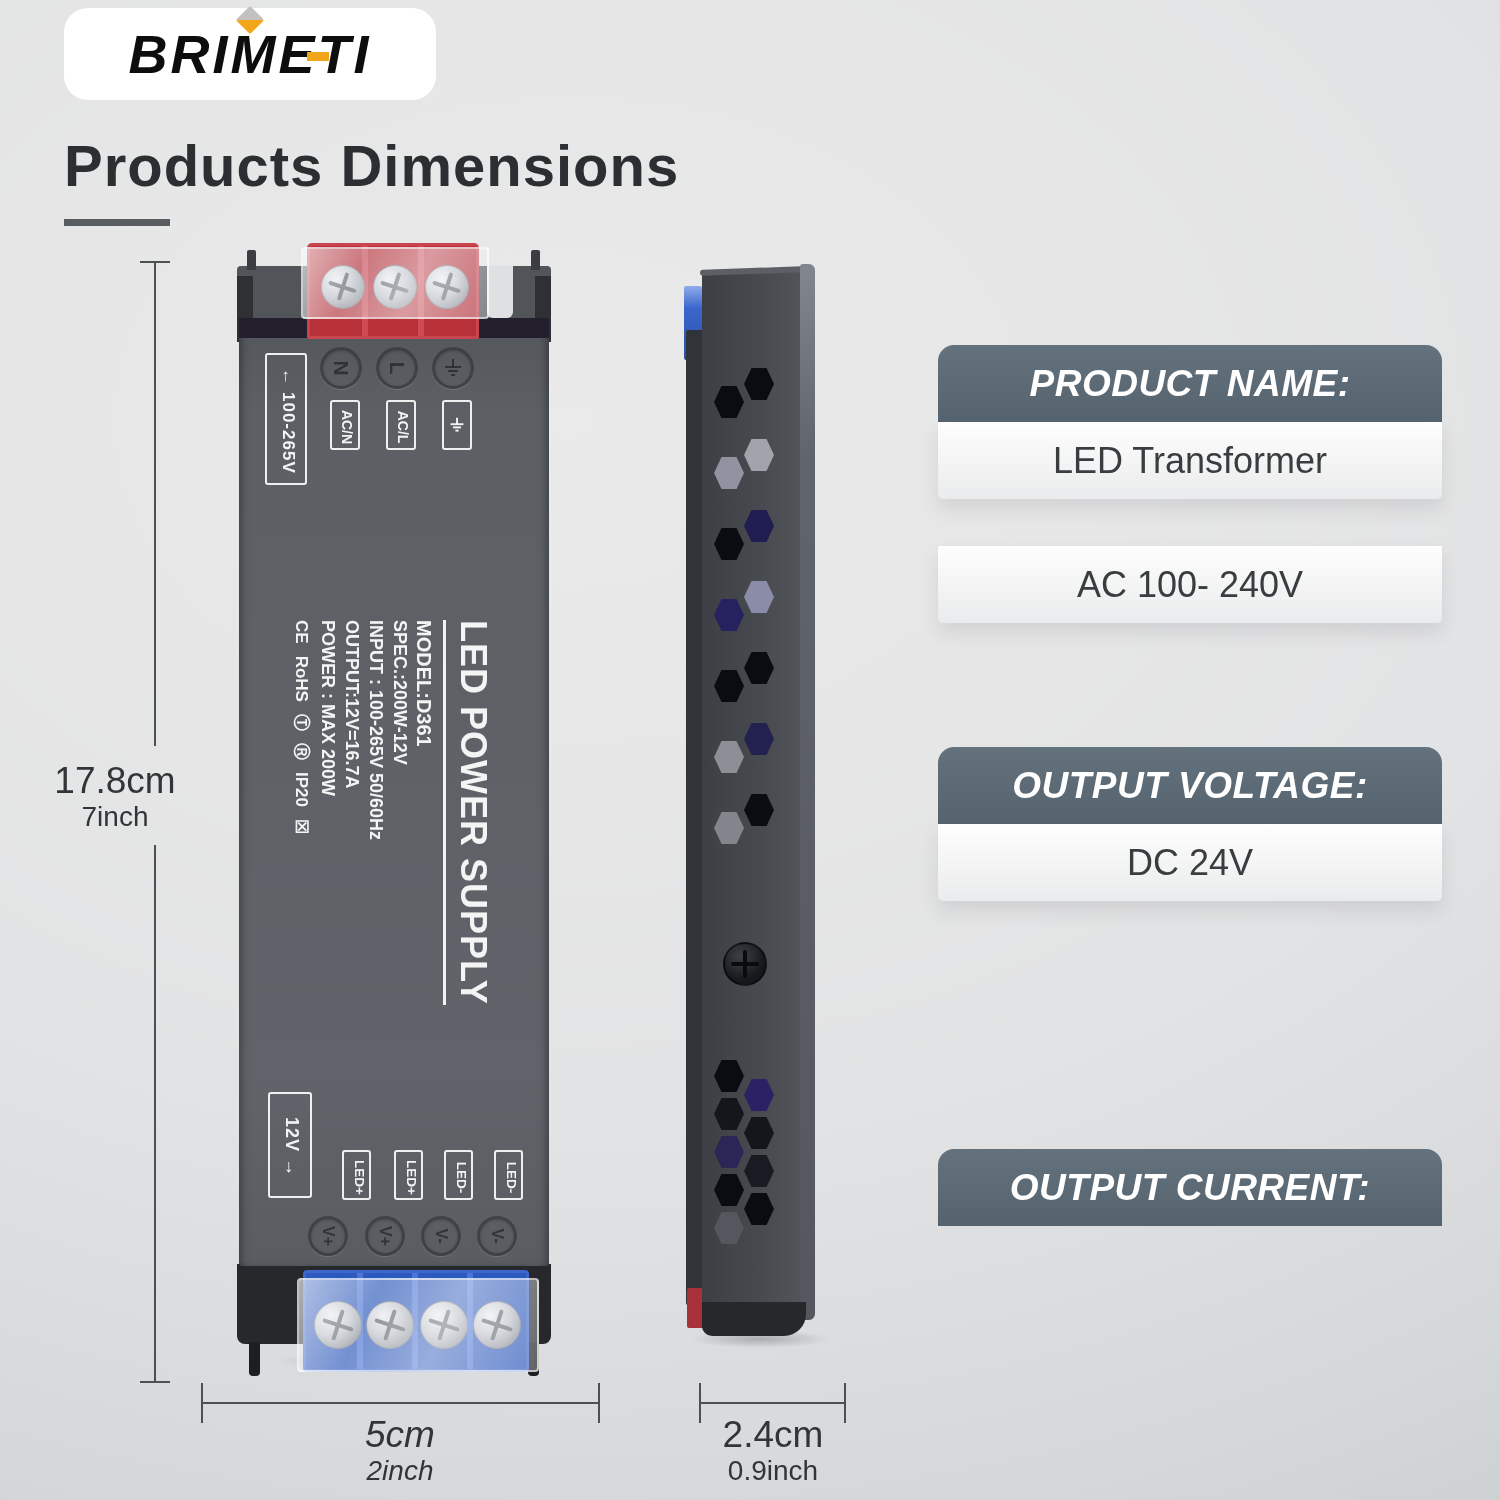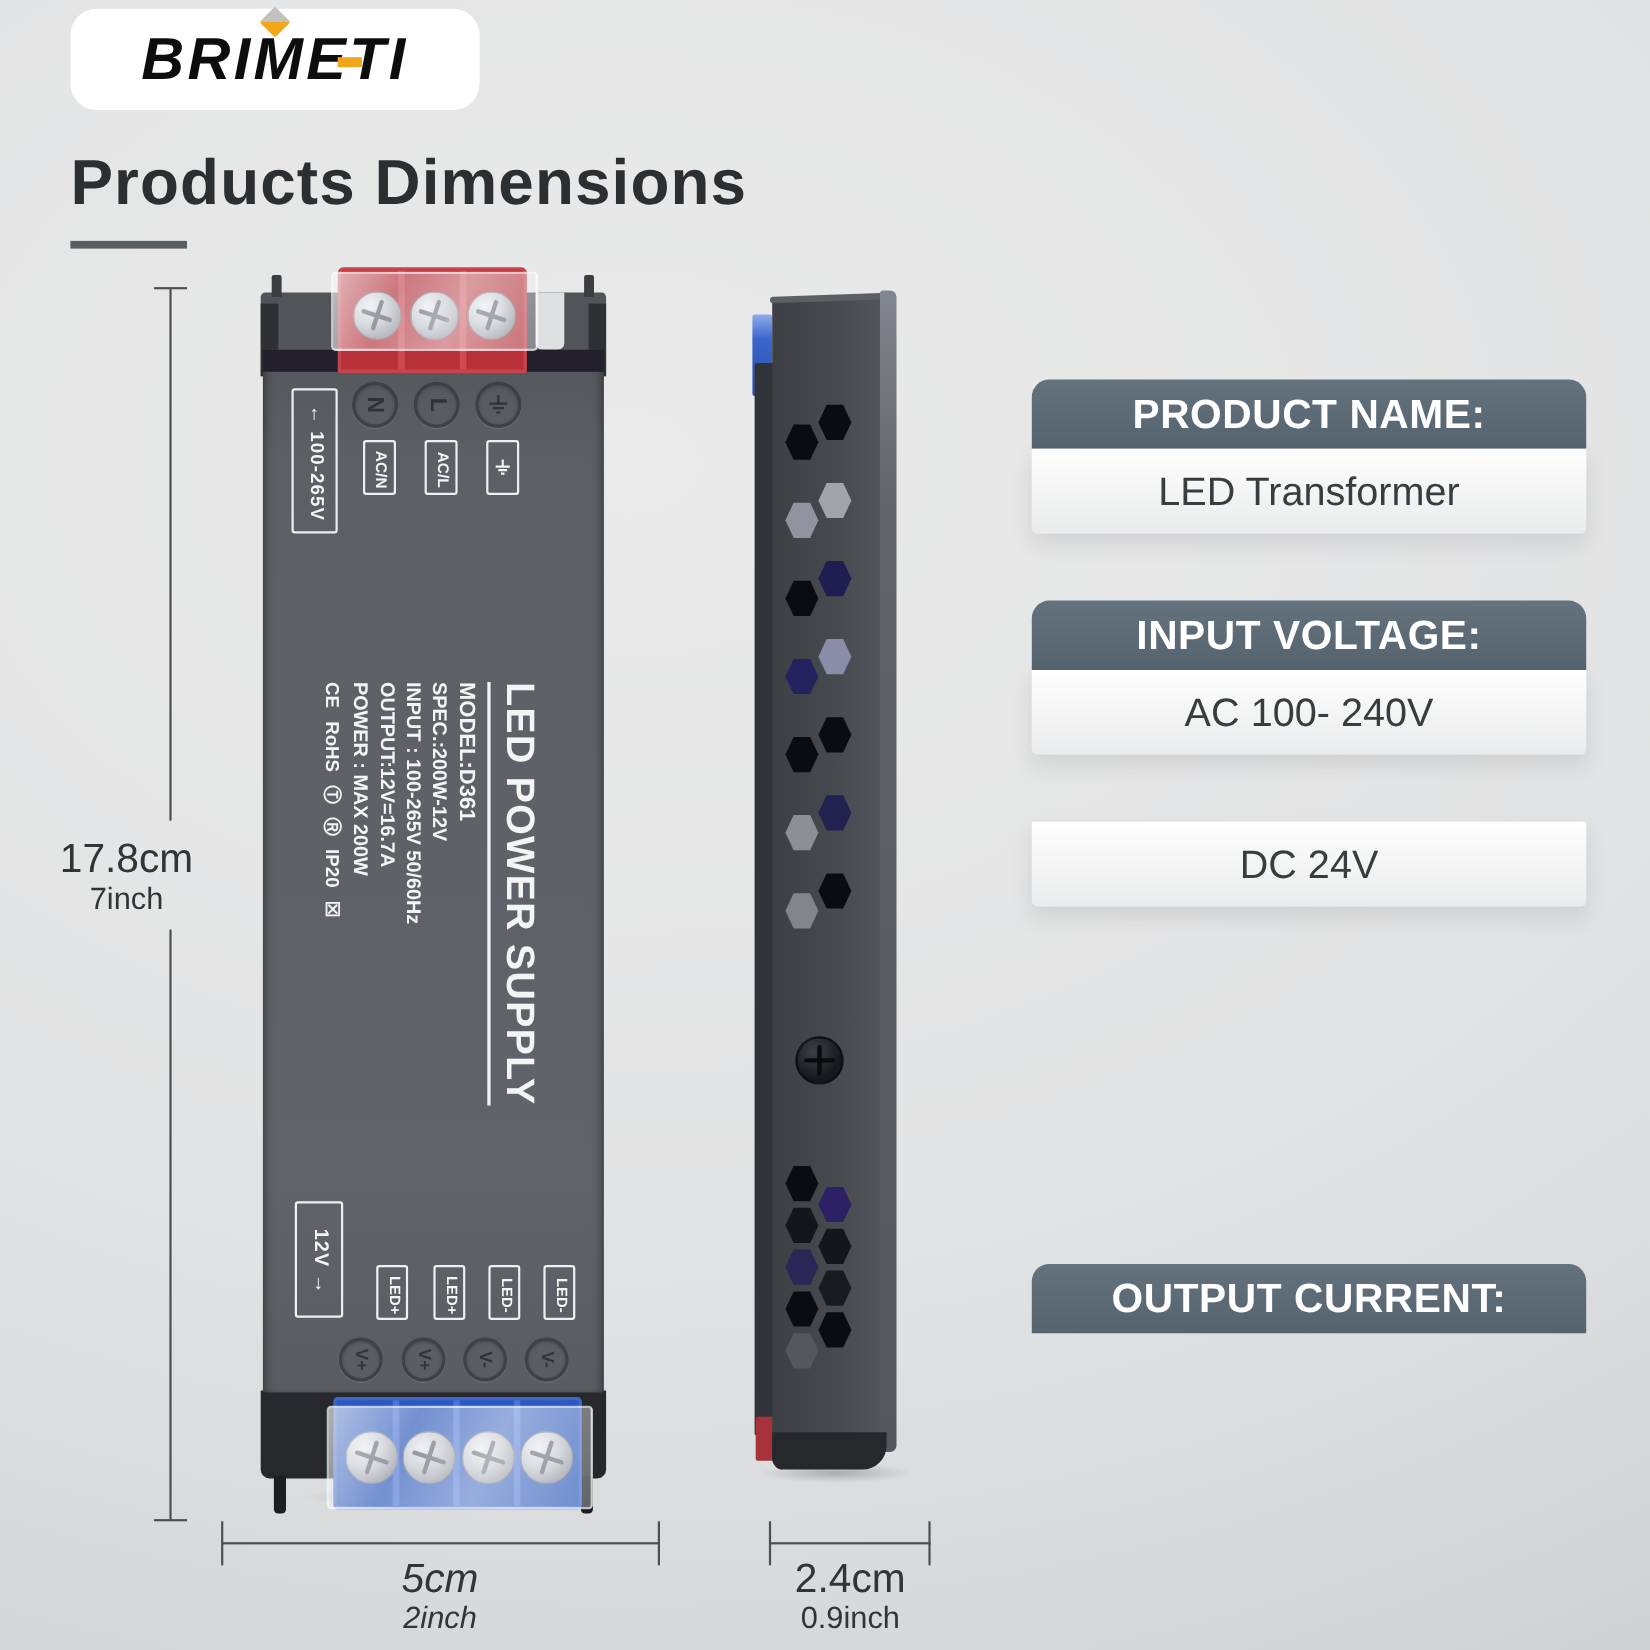--- a/index.html
+++ b/index.html
@@ -85,23 +85,23 @@
   .sv-red{left:687px;top:1288px;width:20px;height:40px;background:#a8323a;border-radius:2px;}
   .sv-case{left:702px;top:271px;width:100px;height:1062px;border-radius:2px 2px 18px 8px;
     background:linear-gradient(90deg,#3c3f44 0%,#46494e 55%,#515459 100%);}
   .sv-topedge{left:700px;top:268px;width:104px;height:6px;background:#5c6066;transform:rotate(-2deg);border-radius:3px;}
   .sv-flange{left:800px;top:264px;width:15px;height:1056px;border-radius:3px 6px 6px 3px;
     background:linear-gradient(180deg,#82868e 0%,#60646b 18%,#54575d 100%);}
   .sv-botdark{left:702px;top:1302px;width:104px;height:34px;background:#26282c;border-radius:0 0 22px 10px;}
 
   
   .spec-box{left:938px;width:504px;}
-  .spec-head{height:63px;border-radius:16px 16px 0 0;display:flex;align-items:center;justify-content:center;
+  .spec-head{height:77px;border-radius:16px 16px 0 0;display:flex;align-items:center;justify-content:center;
     background:linear-gradient(180deg,#64727e 0%,#55636f 100%);color:#ffffff;font-size:37px;font-weight:bold;
-    letter-spacing:.5px;}
+    letter-spacing:.5px;font-style:italic;}
   .spec-body{height:77px;border-radius:0 0 5px 5px;display:flex;align-items:center;justify-content:center;
     background:linear-gradient(180deg,#fefefe 0%,#eaebec 100%);color:#3a3d40;font-size:36px;
     box-shadow:0 10px 18px rgba(90,95,100,.14);}
 </style>
 </head>
 <body>
 
 <div class="canvas">
 
   <div class="abs page-title">Products Dimensions</div>
@@ -299,24 +299,24 @@
   <div class="abs dim-label" style="left:673px;top:1414px;width:200px;">
     <div class="dim-cm">2.4cm</div>
     <div class="dim-inch">0.9inch</div>
   </div>
 
   <div class="abs spec-box" style="top:345px;">
     <div class="spec-head">PRODUCT NAME:</div>
     <div class="spec-body">LED Transformer</div>
   </div>
   <div class="abs spec-box" style="top:546px;">
-    <div class="spec-head">INPUT VOLTAGE:</div>
     <div class="spec-body">AC 100- 240V</div>
   </div>
   <div class="abs spec-box" style="top:747px;">
+    <div class="spec-head">OUTPUT VOLTAGE:</div>
     <div class="spec-body">DC 24V</div>
   </div>
   <div class="abs spec-box" style="top:948px;">
   </div>
   <div class="abs spec-box" style="top:1149px;">
     <div class="spec-head">OUTPUT CURRENT:</div>
   </div>
 
 </div>
 

